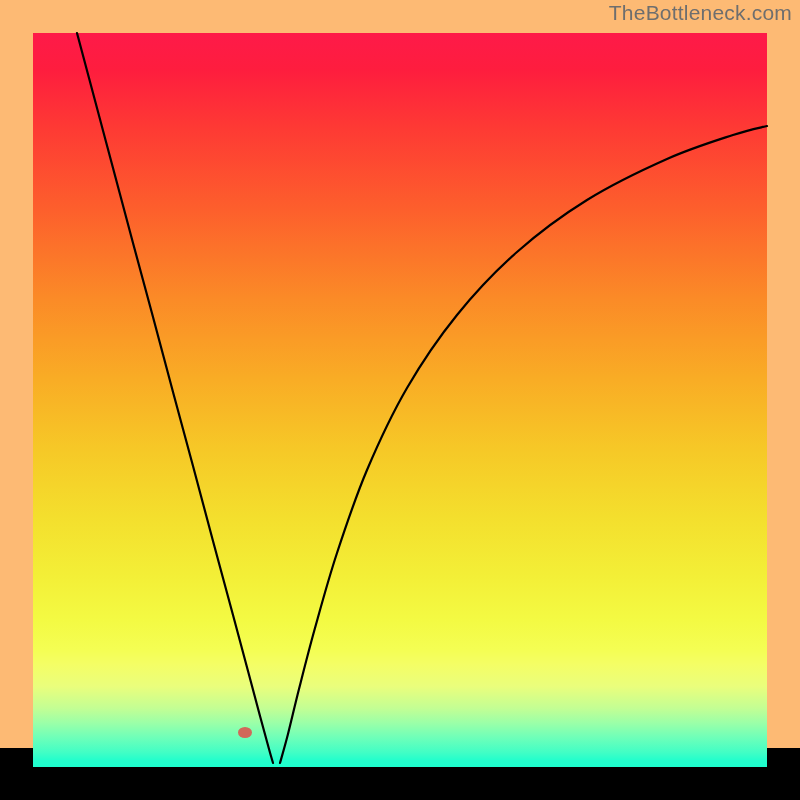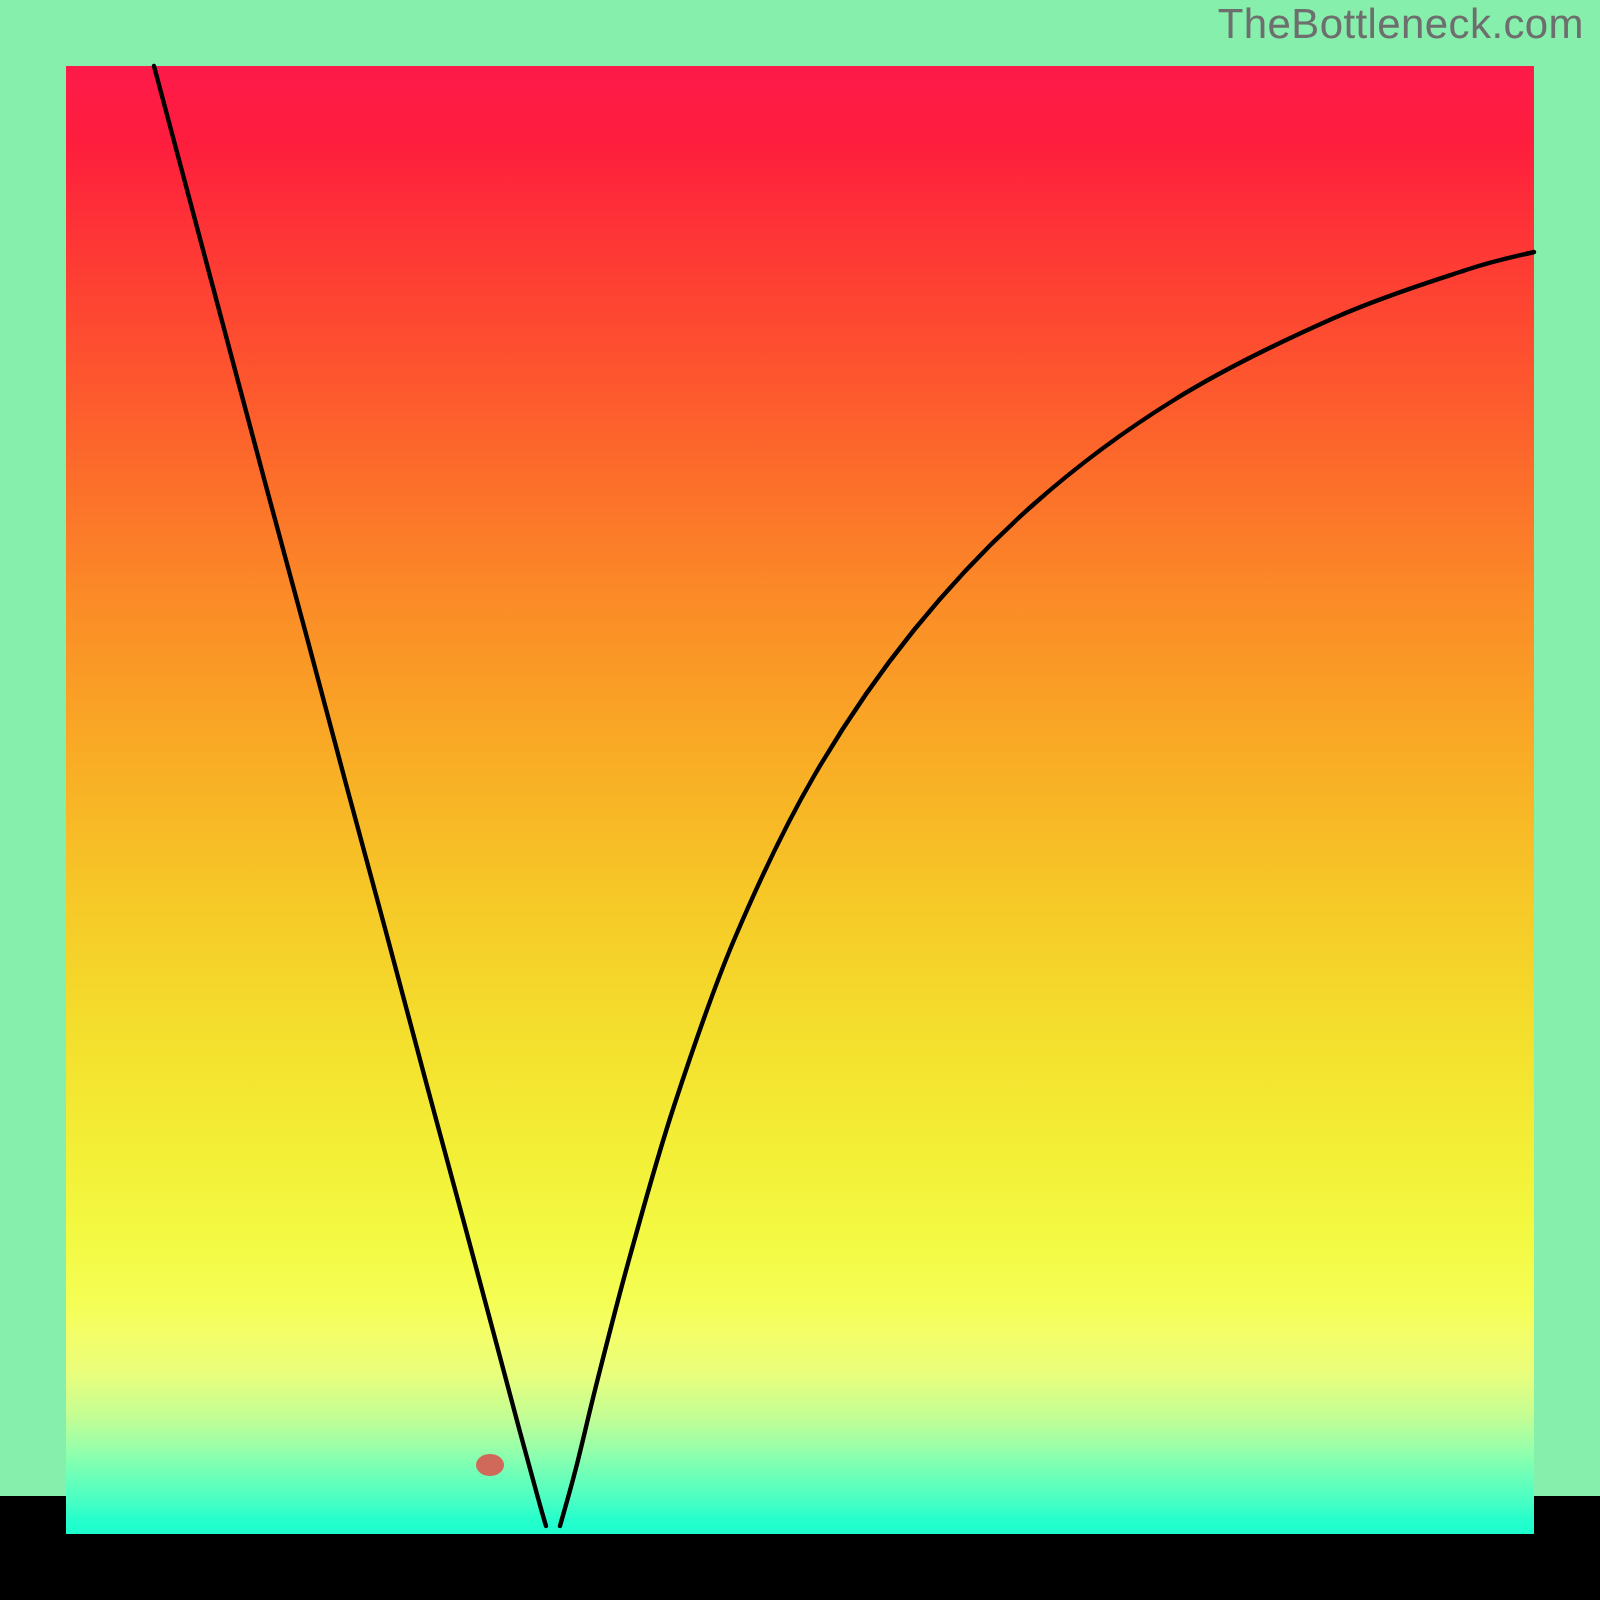--- a/index.html
+++ b/index.html
@@ -10,21 +10,21 @@
     background: #000;
     overflow: hidden;
     font-family: Arial, Helvetica, sans-serif;
   }
   .frame {
     position: absolute;
     top: 0;
     left: 0;
     width: 800px;
     height: 748px;
-    background: #86efac;
+    background: #fdba74;
   }
   .plot-bg {
     position: absolute;
     top: 33px;
     left: 33px;
     width: 734px;
     height: 734px;
     background: linear-gradient(to bottom,
       #fe1a49 0%,
       #fe1d3e 5%,

